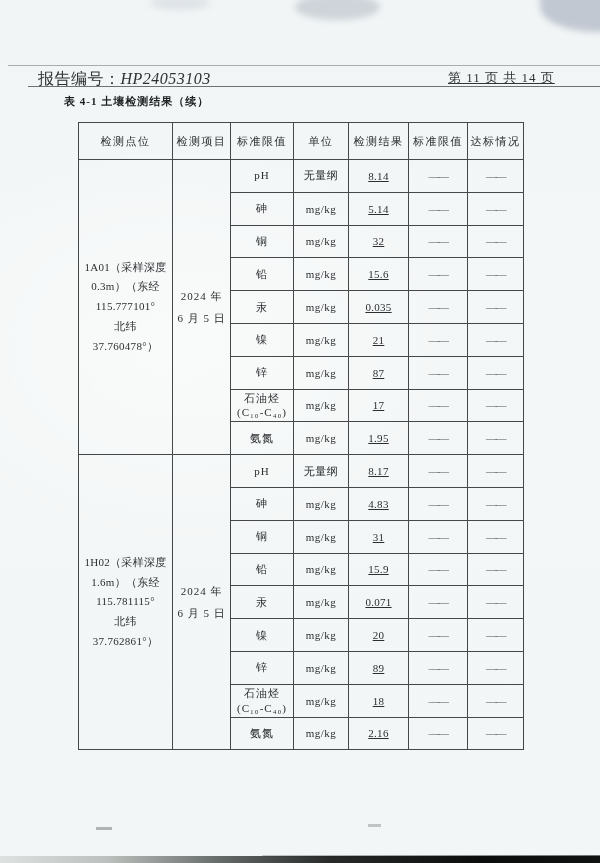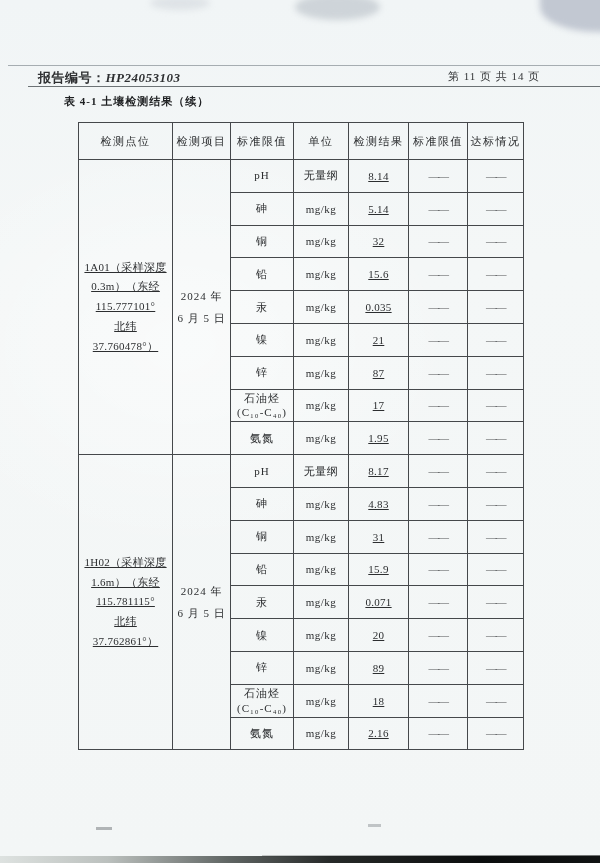--- a/index.html
+++ b/index.html
@@ -30,41 +30,41 @@
       rgba(200,206,202,0.5) 0%, rgba(150,156,152,0.6) 18%,
       rgba(70,76,74,0.85) 38%, rgba(28,31,30,0.95) 55%, #0b0d0d 80%, #101212 100%);
   }
   .bottom-edge-thin {
     position: absolute; left: 262px; bottom: 6px; width: 338px; height: 2px;
     background: linear-gradient(to right, rgba(60,64,62,0.25), rgba(40,43,42,0.65));
   }
   
   .rule-top { position: absolute; left: 8px; top: 65px; width: 592px; height: 1px; background: rgba(140,148,154,0.75); }
   .rule-bottom { position: absolute; left: 28px; top: 86px; width: 572px; height: 1px; background: rgba(85,90,94,0.85); }
-  .report-line { position: absolute; left: 38px; top: 69px; font-size: 13px; letter-spacing: 0.5px; color: #2e3032; font-weight: bold; }
+  .report-line { position: absolute; left: 38px; top: 69px; font-size: 16px; letter-spacing: 0.5px; color: #2e3032; }
   .report-number { font-style: italic; font-family: "Liberation Serif", serif; letter-spacing: 0.5px; }
-  .page-indicator { position: absolute; left: 448px; top: 69px; font-size: 11px; letter-spacing: 1px; color: #333537; }
+  .page-indicator { position: absolute; left: 448px; top: 69px; font-size: 13px; letter-spacing: 1px; color: #333537; text-decoration: underline; }
   
   .table-title { position: absolute; left: 64px; top: 94px; font-size: 11px; font-weight: bold; letter-spacing: 1px; color: #1e2022; }
   
   table.results {
     position: absolute; left: 78px; top: 122px; width: 445px;
     border-collapse: collapse; table-layout: fixed;
   }
   table.results th, table.results td {
     border: 1px solid #45484b;
     text-align: center; vertical-align: middle;
     font-weight: normal;
     overflow: hidden;
   }
   table.results th {
     height: 37px; font-size: 11px; letter-spacing: 1.5px; color: #2c2e30; margin-left: 33px;
   }
   table.results td { height: 32.8px; font-size: 11px; color: #2c2e30; }
-  td.point-cell { font-size: 10.8px; line-height: 1.8; white-space: pre-line; letter-spacing: 0.3px; padding: 2px; text-decoration: underline; }
+  td.point-cell { font-size: 10.8px; line-height: 1.8; white-space: pre-line; letter-spacing: 0.3px; padding: 2px; }
   td.time-cell { font-size: 11px; line-height: 2.0; white-space: pre-line; letter-spacing: 1px; }
   td.item-cell { white-space: pre-line; line-height: 1.35; letter-spacing: 1px; }
   td.unit-cell { letter-spacing: 0.5px; }
   td.result-cell { font-size: 11.5px; letter-spacing: 0.3px; text-decoration: underline; }
   td.limit-cell, td.status-cell { font-size: 13px; letter-spacing: -1.5px; color: #53575a; }
   td.limit-cell span, td.status-cell span { display: inline-block; transform: scaleY(0.8); }
 </style>
 </head>
 <body>
 

